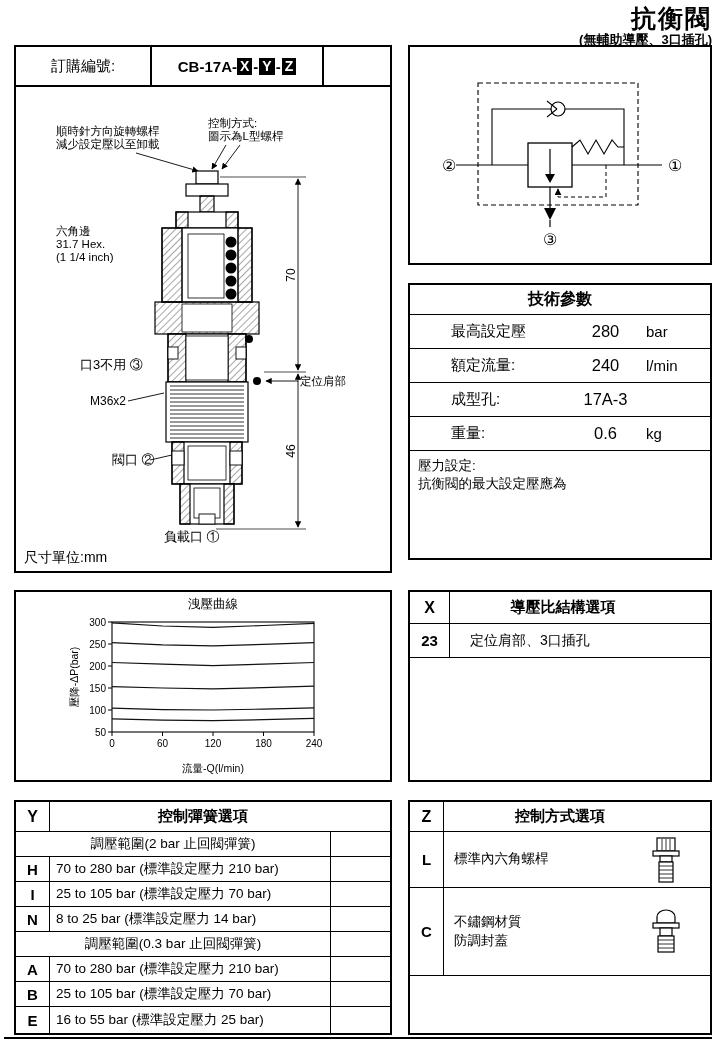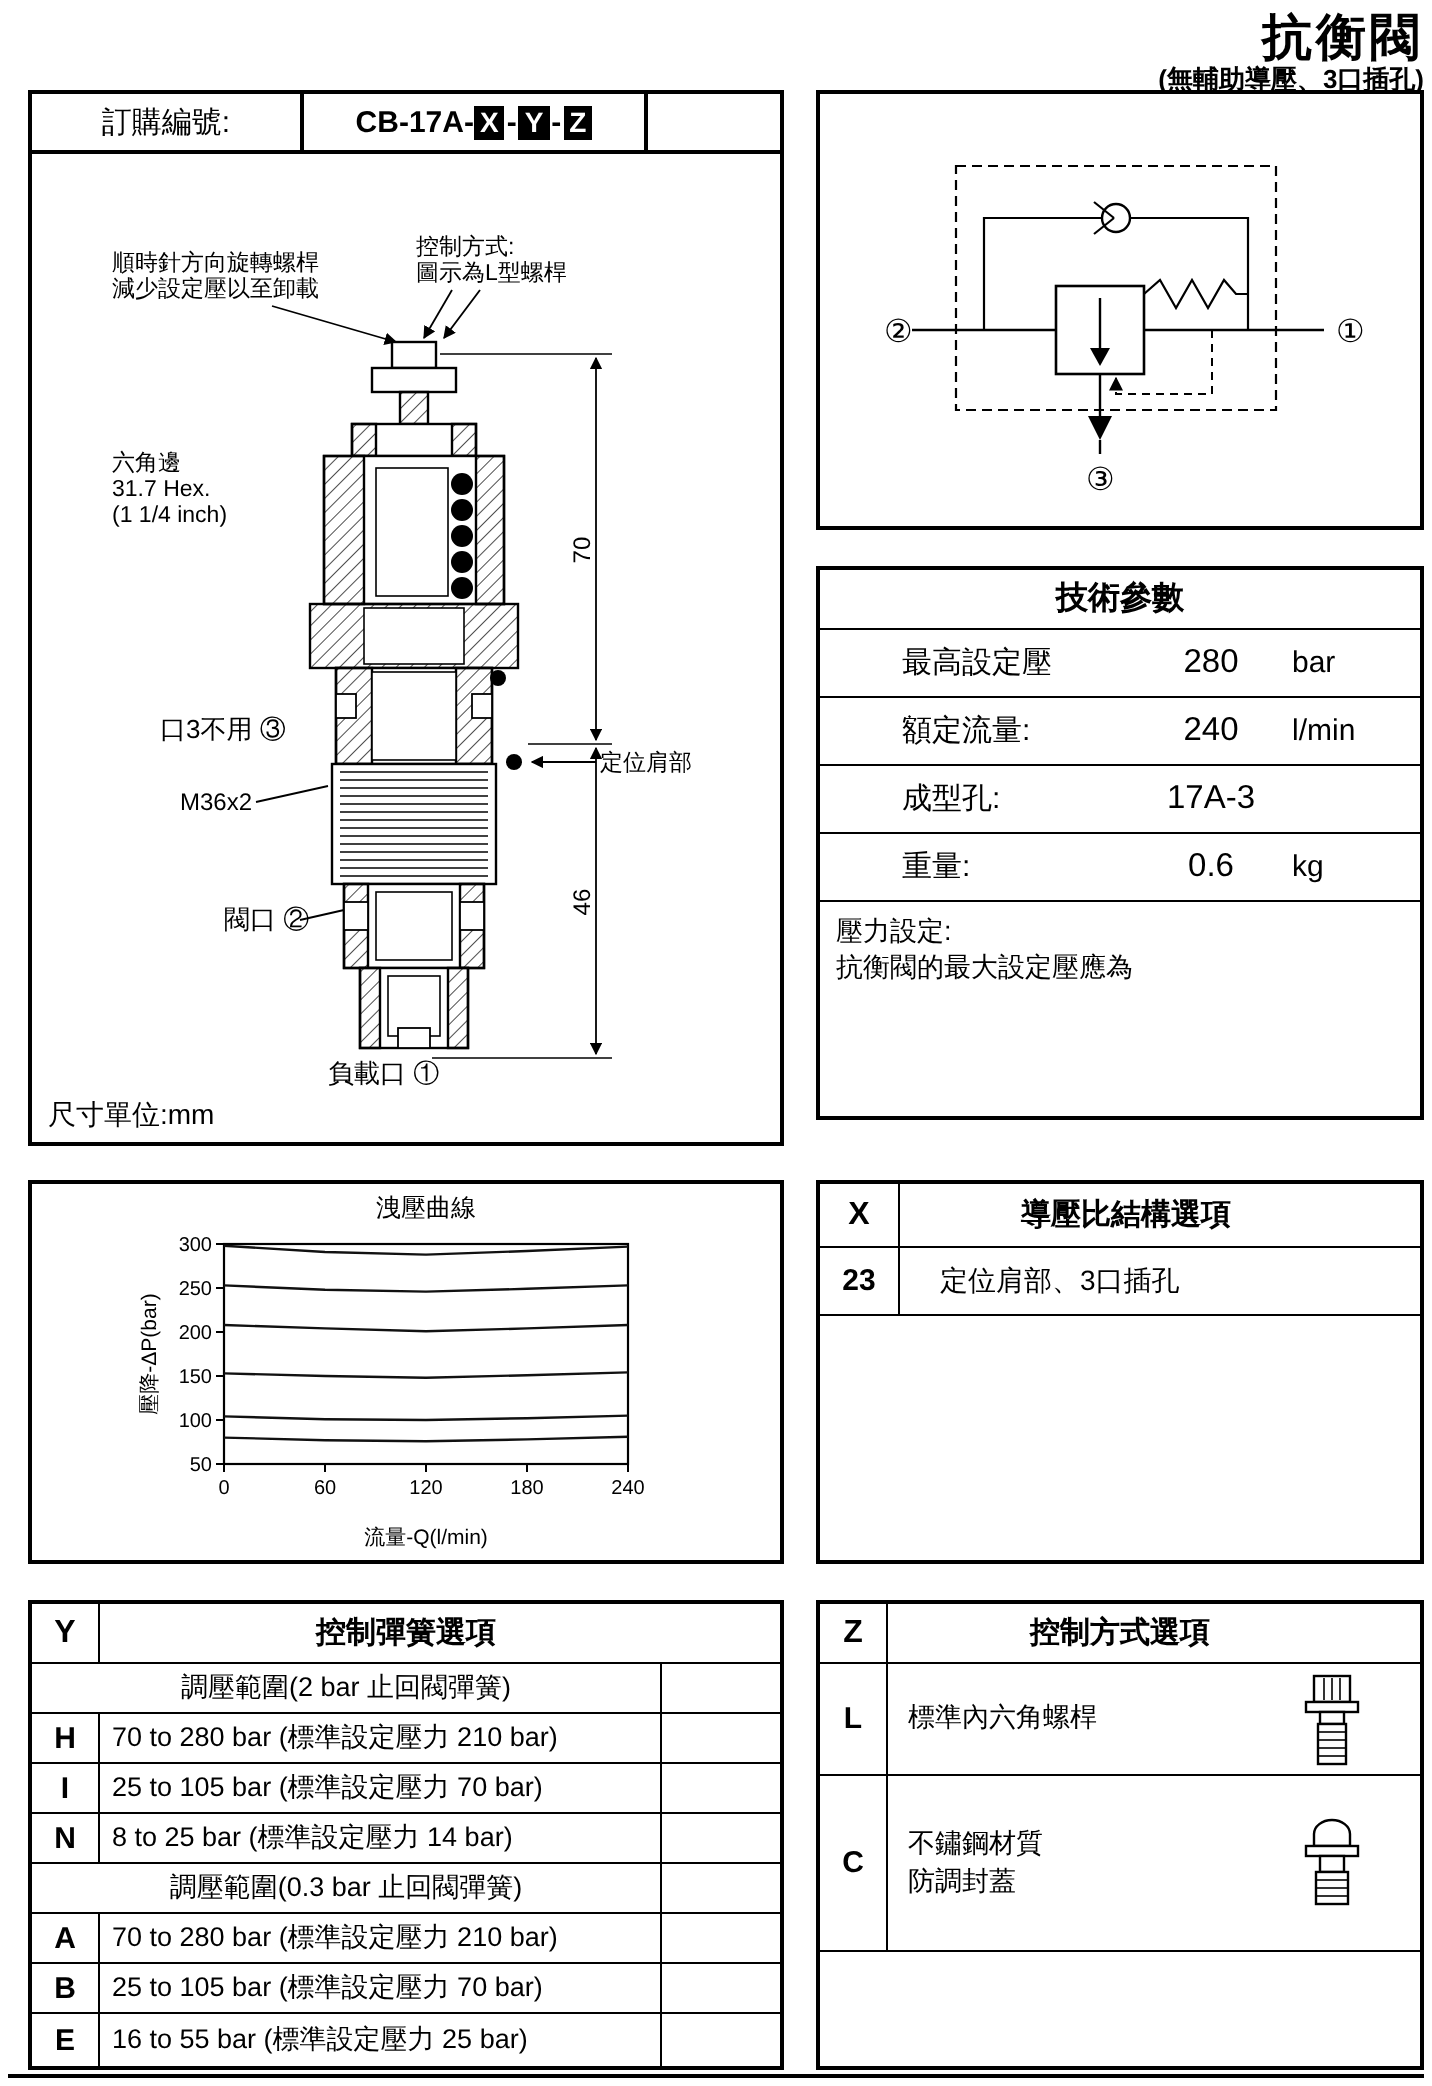--- a/index.html
+++ b/index.html
@@ -5,21 +5,21 @@
   * { box-sizing: border-box; margin: 0; padding: 0; }
   html,body { width:716px; height:1043px; background:#fff; color:#000;
               font-family:"Liberation Sans", sans-serif; overflow:hidden; position:relative; }
   .panel { position:absolute; border:2px solid #000; background:#fff; }
 
   .doc-title { position:absolute; top:2px; right:4px; font-size:25px; font-weight:600; letter-spacing:2px; }
   .doc-subtitle { position:absolute; top:31px; right:4px; font-size:13px; font-weight:bold; }
 
   
   .panel-drawing { left:14px; top:45px; width:378px; height:528px; }
-  .order-row { height:30px; display:flex; align-items:stretch; border-bottom:2px solid #000; }
+  .order-row { height:40px; display:flex; align-items:stretch; border-bottom:2px solid #000; }
   .order-label-cell { width:136px; border-right:2px solid #000; display:flex; align-items:center; justify-content:center; font-size:15px; }
   .order-code-cell { width:172px; border-right:2px solid #000; display:flex; align-items:center; justify-content:center; }
   .code-prefix { font-weight:bold; font-size:15px; }
   .code-sep { font-weight:bold; font-size:15px; margin:0 1px; }
   .code-chip { background:#000; color:#fff; font-weight:bold; font-size:14px; padding:0 3px; line-height:17px; }
   .drawing-area { position:absolute; top:30px; left:0; width:340px; height:466px;text-align:center; }
   .unit-note { position:absolute; left:8px; bottom:4px; font-size:14px; }
 
   
   .panel-schematic { left:408px; top:45px; width:304px; height:220px; }

